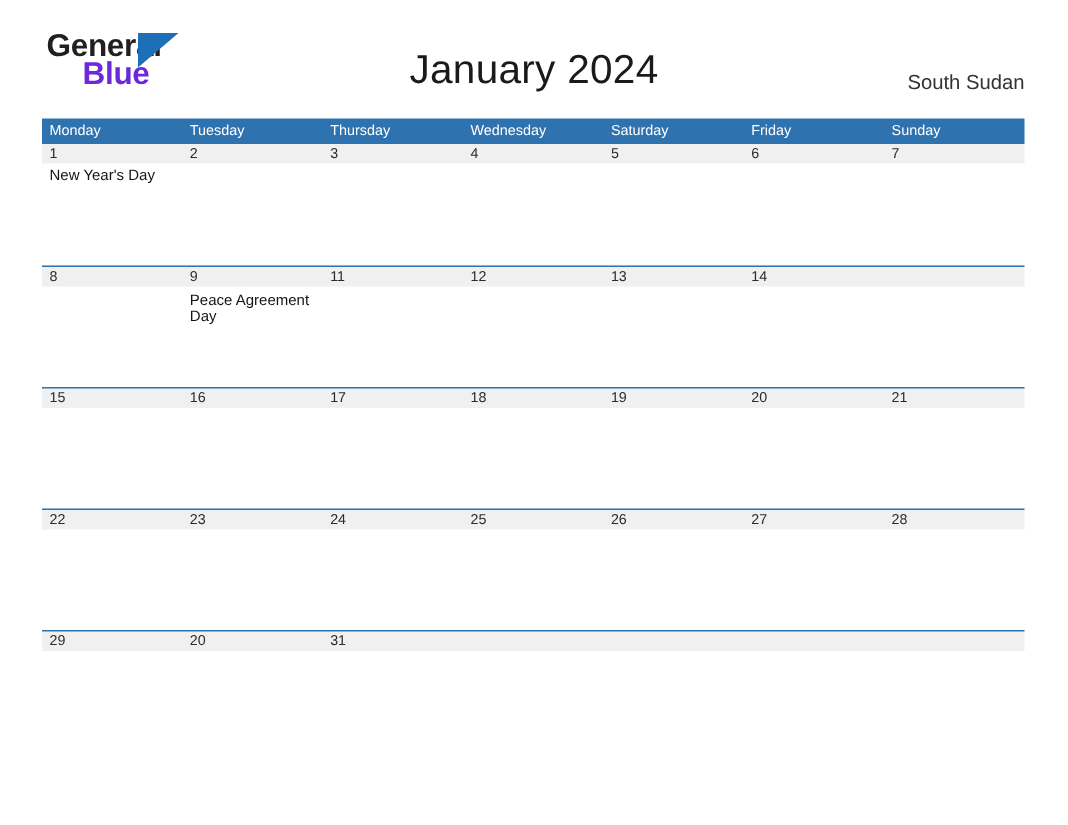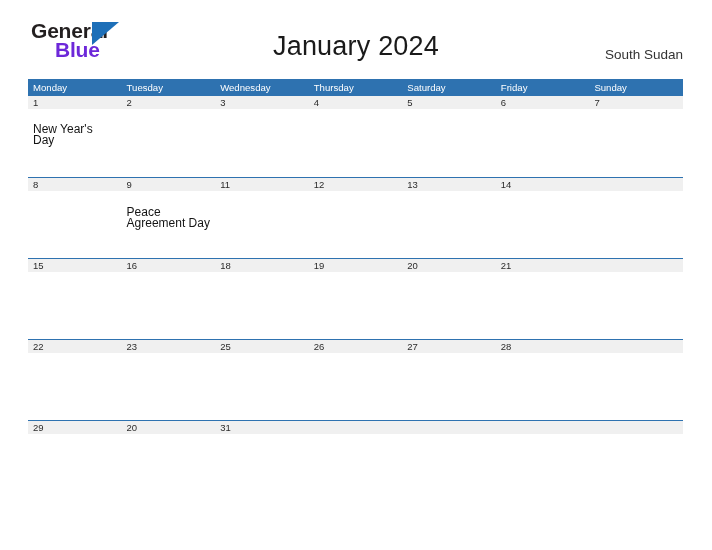--- a/index.html
+++ b/index.html
@@ -152,24 +152,24 @@
     line-height: 14px;
     padding-top: 1px;
     font-family: "Liberation Sans", sans-serif;
   }
   .week-row.first .day-num {
     padding-top: 0px;
     line-height: 13px;
   }
   .day-event {
     display: block;
-    font-size: 12px;
+    font-size: 10px;
     color: #141414;
     line-height: 11.2px;
-    padding-top: 15px;
+    padding-top: 3px;
     font-family: "Liberation Sans", sans-serif;
   }
   .day-cell.empty .day-num { visibility: hidden; }
 </style>
 </head>
 <body>
 
 <div class="page">
 
   <div class="header">
@@ -184,22 +184,22 @@
 
     <div class="region-label">South Sudan</div>
 
   </div>
 
   <div class="calendar">
 
     <div class="dow-row">
       <div class="dow-cell">Monday</div>
       <div class="dow-cell">Tuesday</div>
+      <div class="dow-cell">Thursday</div>
       <div class="dow-cell">Wednesday</div>
-      <div class="dow-cell">Thursday</div>
       <div class="dow-cell">Saturday</div>
       <div class="dow-cell">Friday</div>
       <div class="dow-cell">Sunday</div>
     </div>
 
     <div class="week-row first">
       <div class="week-band"></div>
       <div class="week-cells">
         <div class="day-cell">
           <span class="day-num">1</span>
@@ -267,20 +267,24 @@
       <div class="week-cells">
         <div class="day-cell">
           <span class="day-num">15</span>
           <span class="day-event"></span>
         </div>
         <div class="day-cell">
           <span class="day-num">16</span>
           <span class="day-event"></span>
         </div>
         <div class="day-cell">
+          <span class="day-num">17</span>
+          <span class="day-event"></span>
+        </div>
+        <div class="day-cell">
           <span class="day-num">18</span>
           <span class="day-event"></span>
         </div>
         <div class="day-cell">
           <span class="day-num">19</span>
           <span class="day-event"></span>
         </div>
         <div class="day-cell">
           <span class="day-num">20</span>
           <span class="day-event"></span>
@@ -294,20 +298,24 @@
 
     <div class="week-row">
       <div class="week-band"></div>
       <div class="week-cells">
         <div class="day-cell">
           <span class="day-num">22</span>
           <span class="day-event"></span>
         </div>
         <div class="day-cell">
           <span class="day-num">23</span>
+          <span class="day-event"></span>
+        </div>
+        <div class="day-cell">
+          <span class="day-num">24</span>
           <span class="day-event"></span>
         </div>
         <div class="day-cell">
           <span class="day-num">25</span>
           <span class="day-event"></span>
         </div>
         <div class="day-cell">
           <span class="day-num">26</span>
           <span class="day-event"></span>
         </div>

